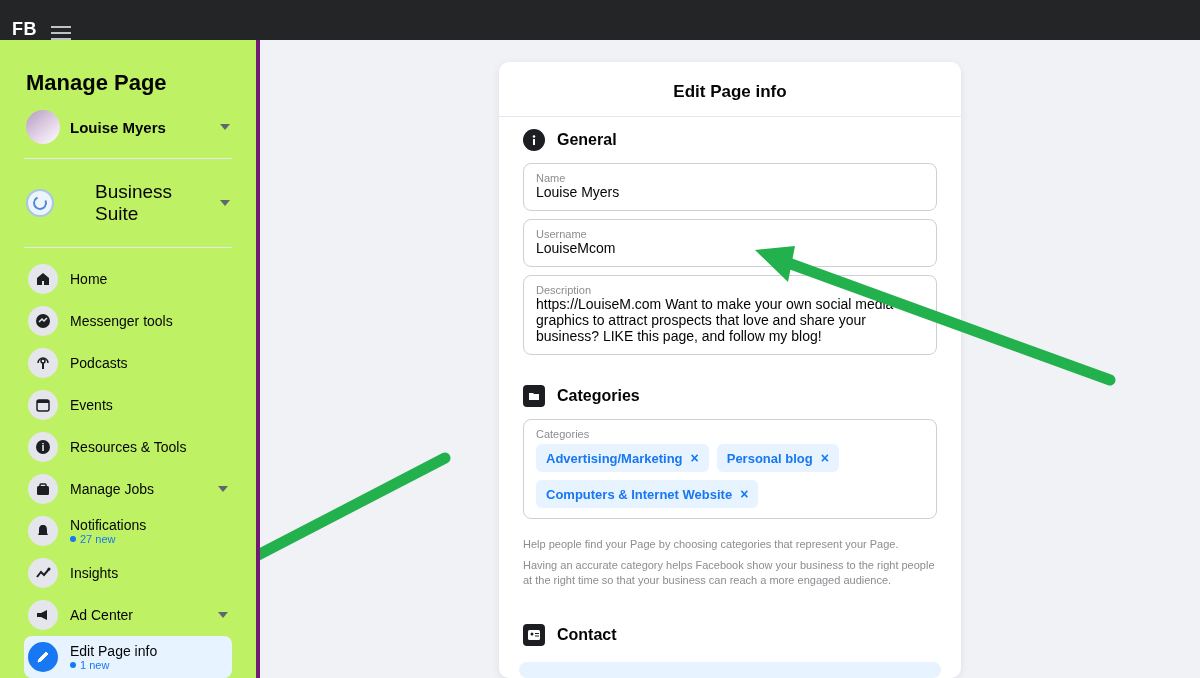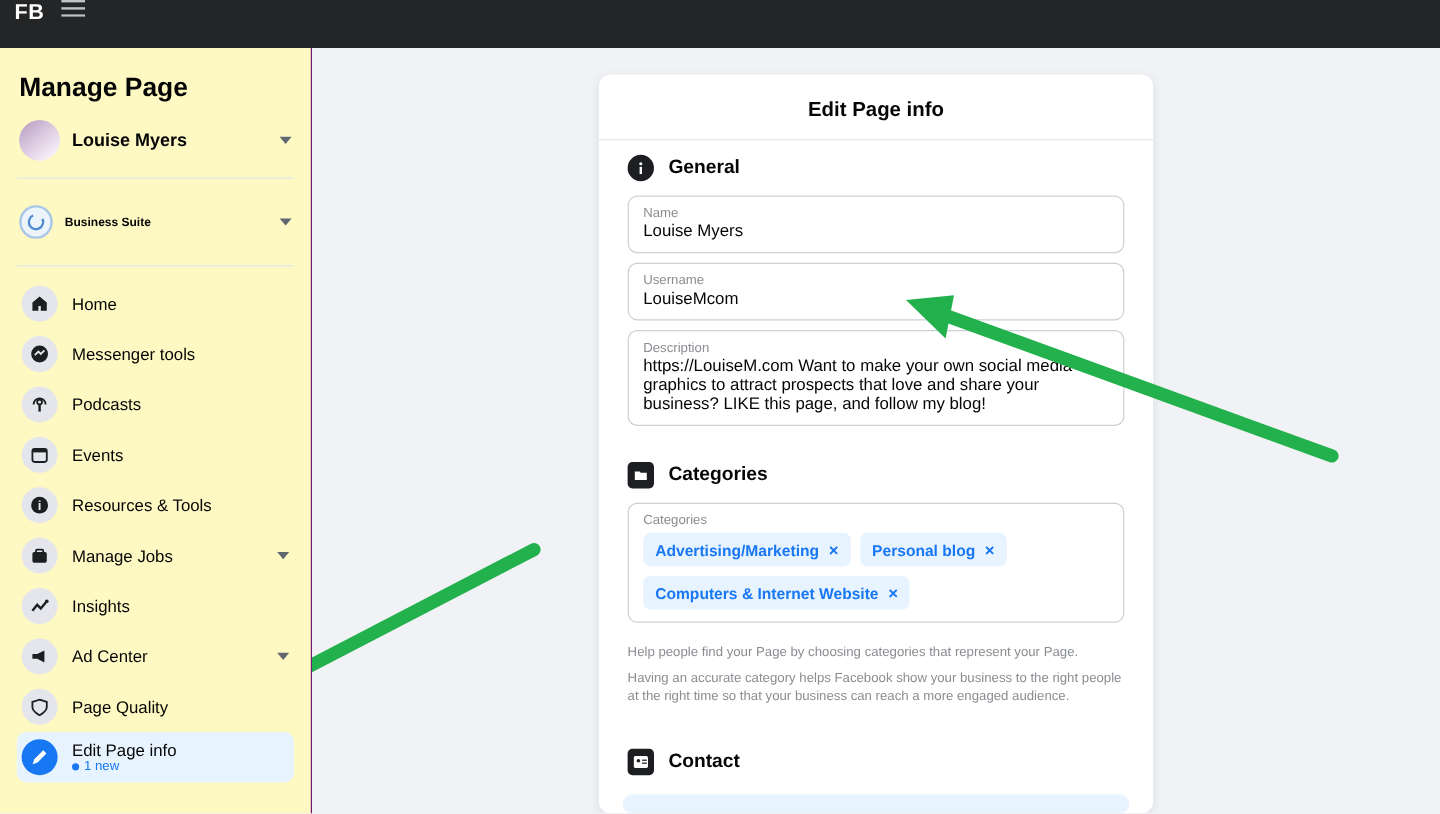--- a/index.html
+++ b/index.html
@@ -1,31 +1,31 @@
 <!DOCTYPE html>
 <html><head>
 <meta charset="utf-8">
 <style>
   * { box-sizing: border-box; margin: 0; padding: 0; }
   body { font-family: -apple-system, BlinkMacSystemFont, "Segoe UI", Helvetica, Arial, sans-serif; background: #f0f2f5; width: 1200px; height: 678px; overflow: hidden; }
-  .topbar { height: 40px; background: #242526; display: flex; align-items: flex-start; padding: 0 12px; gap: 14px; }
+  .topbar { height: 40px; background: #242526; display: flex; align-items: flex-end; padding: 0 12px; gap: 14px; }
   .topbar-logo { color: #fff; font-weight: 800; font-size: 18px; letter-spacing: 0.5px; }
   .topbar-hamburger svg { display:block; }
   .layout { display: flex; height: calc(678px - 40px); }
-  .sidebar { width: 260px; background: #fef9c3; padding: 14px; overflow-y: auto; border-right: 1px solid #701a75; }
+  .sidebar { width: 260px; background: #bef264; padding: 24px; overflow-y: auto; border-right: 4px solid #701a75; }
   .sidebar h1 { font-size: 22px; font-weight: 800; margin: 6px 0 10px 2px; color: #050505; }
   .sidebar-divider { border: none; border-top: 1px solid #e4e6eb; margin: 10px 0; }
   .profile-row { display: flex; align-items: center; gap: 10px; padding: 4px 2px; position: relative; }
   .avatar { width: 34px; height: 34px; border-radius: 50%; background: linear-gradient(140deg,#b59bbf 0%, #e6d7ea 60%, #fff 100%); }
   .profile-name { font-weight: 600; font-size: 15px; color:#050505; flex:1; }
   .caret-down { width:0;height:0;border-left:5px solid transparent;border-right:5px solid transparent;border-top:6px solid #606770; }
   .suite-row { display:flex; align-items:center; gap:10px; padding:12px 2px; position:relative; }
   .suite-icon { width:28px;height:28px;border-radius:50%;border:2px solid #a8c7e6;display:flex;align-items:center;justify-content:center;background:#eef4fb; }
   .suite-icon .inner { width:14px;height:14px;border-radius:50%;border:2px solid #4f8bd0;border-top-color:transparent;transform:rotate(20deg); }
-  .suite-label{ font-weight:700;font-size:10px;color:#050505;flex:1;}
+  .suite-label{ font-weight:400;font-size:19px;color:#050505;flex:1;margin-left:31px;}
   .chev { width:0;height:0;border-left:5px solid transparent;border-right:5px solid transparent;border-top:6px solid #606770; }
   .nav-item { display:flex; align-items:center; gap:12px; padding:6px 4px; border-radius:8px; cursor:pointer; position:relative; }
   .nav-item.active { background:#e7f3ff; }
   .nav-item.active .nav-icon-circle{ background:#1877f2;}
   .nav-icon-circle { width:30px;height:30px;border-radius:50%;background:#e4e6eb;display:flex;align-items:center;justify-content:center; color:#050505; }
   .nav-item.active .nav-icon-circle svg path, .nav-item.active .nav-icon-circle svg rect, .nav-item.active .nav-icon-circle svg circle { fill:#fff; stroke:#fff; }
   .nav-text { display:flex; flex-direction:column; flex:1;justify-content:flex-end; }
   .nav-label { font-size:14px; color:#050505; font-weight:500; }
   .nav-sub { font-size:11px; color:#1877f2; display:flex; align-items:center; gap:4px;}
   .blue-dot{width:6px;height:6px;border-radius:50%;background:#1877f2;display:inline-block;}
@@ -151,48 +151,52 @@
           </svg>
         </div>
       <div class="nav-text">
           <span class="nav-label">Manage Jobs</span>
         </div>
       <span class="chev nav-chev"></span>
     </div>
     <div class="nav-item">
       <div class="nav-icon-circle">
           <svg width="16" height="16">
+            <path d="M8 2 C5 2 4 4 4 7 L4 10 L3 12 H13 L12 10 V7 C12 4 11 2 8 2 Z" fill="#1c1e21"></path>
+          </svg>
+        </div>
+      <div class="nav-text">
+          <span class="nav-label">Notifications</span>
+          <span class="nav-sub">
+            <span class="blue-dot"></span>
+            <span>27 new</span>
+          </span>
+        </div>
+    </div>
+    <div class="nav-item">
+      <div class="nav-icon-circle">
+          <svg width="16" height="16">
             <path d="M2 12 L6 7 L9 10 L14 4" stroke="#1c1e21" stroke-width="2" fill="none"></path>
             <circle cx="14" cy="4" r="1.5" fill="#1c1e21"></circle>
           </svg>
         </div>
       <div class="nav-text">
           <span class="nav-label">Insights</span>
         </div>
     </div>
     <div class="nav-item">
       <div class="nav-icon-circle">
           <svg width="16" height="16">
             <path d="M2 6 H6 L12 3 V13 L6 10 H2 Z" fill="#1c1e21"></path>
           </svg>
         </div>
       <div class="nav-text">
           <span class="nav-label">Ad Center</span>
         </div>
       <span class="chev nav-chev"></span>
-    </div>
-    <div class="nav-item">
-      <div class="nav-icon-circle">
-          <svg width="16" height="16">
-            <path d="M8 2 L14 4 V8 C14 12 8 15 8 15 S2 12 2 8 V4 Z" fill="none" stroke="#1c1e21" stroke-width="1.5"></path>
-          </svg>
-        </div>
-      <div class="nav-text">
-          <span class="nav-label">Page Quality</span>
-        </div>
     </div>
     <div class="nav-item active">
       <div class="nav-icon-circle">
           <svg width="16" height="16">
             <path d="M3 13 L4 10 L11 3 L13 5 L6 12 Z" fill="#fff"></path>
           </svg>
         </div>
       <div class="nav-text">
           <span class="nav-label">Edit Page info</span>
           <span class="nav-sub">

